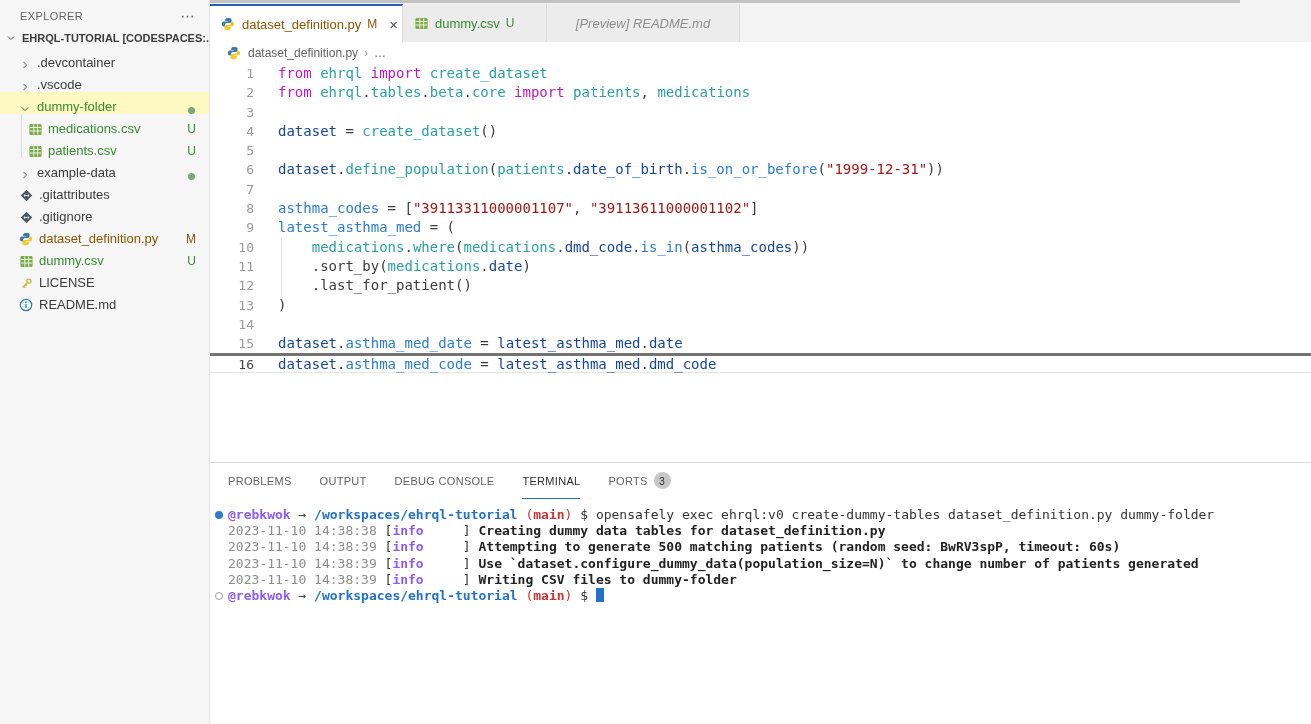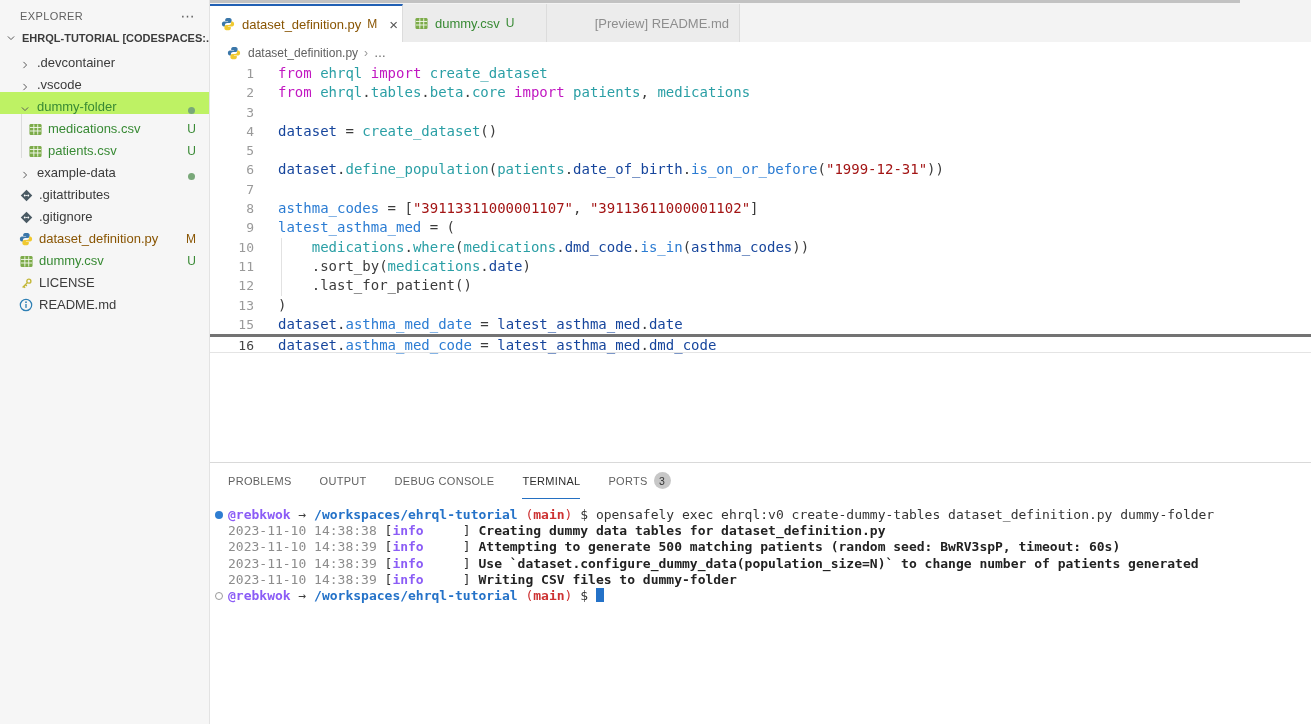--- a/index.html
+++ b/index.html
@@ -13,39 +13,39 @@
   .sidebar { width:210px; flex-shrink:0; background:#f6f6f6; border-right:1px solid #e3e3e3; }
   .sb-header { display:flex; align-items:center; justify-content:space-between;
     padding:10px 14px 8px 20px; font-size:11px; color:#616161; letter-spacing:.4px; }
   .sb-more { color:#616161; cursor:pointer; font-size:14px; line-height:10px; }
   .root-row { display:flex; align-items:center; gap:3px; padding:2px 2px 4px 3px;
     font-weight:bold; font-size:11px; color:#3b3b3b; cursor:pointer; white-space:nowrap; overflow:hidden;}
   .row { display:flex; align-items:flex-end; height:22px; padding-left:18px;
     font-size:13px; cursor:pointer; position:relative; white-space:nowrap; }
   .row.child { padding-left:27px; }
   .row.child::before { content:""; position:absolute; left:21px; top:0; bottom:0; border-left:1px solid #dcdcdc; }
-  .row.selected { background:#bef264; }
+  .row.selected { background:#fef9c3; }
   .row .chev { display:inline-flex; width:14px; justify-content:center; }
   .row .label { margin-left:5px; }
   .green { color:#388a34; }
   .gold  { color:#895503; }
   .badge { margin-left:auto; margin-right:13px; font-size:12px; font-weight:bold; }
   .badge.u { color:#388a34; font-weight:normal; }
   .badge.m { color:#895503; font-weight:normal; }
   .dot { width:7px; height:7px; border-radius:50%; background:#79a879; margin-left:auto; margin-right:14px; }
   .fic { display:inline-flex; align-items:center; width:16px; justify-content:center; flex-shrink:0;}
   
   .main { flex:1; min-width:0; display:flex; flex-direction:column; }
   .tabbar { height:42px; background:#f3f3f3; position:relative; display:flex; padding-top:4px; }
   .tab-scroll { position:absolute; top:0; left:0; width:1030px; height:3px; background:#c2c2c2; }
   .tab { display:flex; align-items:center; gap:6px; padding:0 10px; font-size:13px;
     background:#ececec; color:#616161; border-right:1px solid #dcdcdc; cursor:pointer; height:38px; }
   .tab.active { background:#fff; border-top:2px solid #2160b4; color:#895503; }
   .tab .close { margin-left:6px; color:#555; font-size:15px; line-height:13px; }
-  .tab.preview { justify-content:flex-end; color:#8e8e8e; }
+  .tab.preview { justify-content:center; font-style:italic; color:#8e8e8e; }
   .breadcrumb { height:22px; display:flex; align-items:center; gap:6px; padding-left:16px;
     font-size:12px; color:#616161; background:#fff; }
   
   .editor { height:398px; background:#fff; overflow:hidden;
     font-family:"DejaVu Sans Mono", monospace; font-size:14px; }
   .code-line { display:flex; height:19.3px; line-height:19.3px; white-space:pre; position:relative; }
   .code-line .ln { width:44px; flex-shrink:0; text-align:right; color:#9a9a9a; font-size:13px; }
   .code-line .code { padding-left:24px; }
   .code-line.current { border-top:3px solid #737373; border-bottom:1px solid #e4e4e4; line-height:17.3px; }
   .code-line.current .ln { color:#444; }
@@ -279,20 +279,21 @@
         <div class="code-line"><span class="ln">4</span><span class="code"><span class="var">dataset</span><span class="pln"> </span><span class="pun">=</span><span class="pln"> </span><span class="fn">create_dataset</span><span class="pun">()</span></span></div>
         <div class="code-line"><span class="ln">5</span><span class="code"></span></div>
         <div class="code-line"><span class="ln">6</span><span class="code"><span class="var">dataset</span><span class="pun">.</span><span class="fn">define_population</span><span class="pun">(</span><span class="mod">patients</span><span class="pun">.</span><span class="attr">date_of_birth</span><span class="pun">.</span><span class="meth">is_on_or_before</span><span class="pun">(</span><span class="str">"1999-12-31"</span><span class="pun">))</span></span></div>
         <div class="code-line"><span class="ln">7</span><span class="code"></span></div>
         <div class="code-line"><span class="ln">8</span><span class="code"><span class="def">asthma_codes</span><span class="pln"> </span><span class="pun">=</span><span class="pln"> </span><span class="pun">[</span><span class="str">"39113311000001107"</span><span class="pun">,</span><span class="pln"> </span><span class="str">"39113611000001102"</span><span class="pun">]</span></span></div>
         <div class="code-line"><span class="ln">9</span><span class="code"><span class="def">latest_asthma_med</span><span class="pln"> </span><span class="pun">=</span><span class="pln"> </span><span class="pun">(</span></span></div>
         <div class="code-line guide"><span class="ln">10</span><span class="code"><span class="pln">    </span><span class="mod">medications</span><span class="pun">.</span><span class="fn">where</span><span class="pun">(</span><span class="mod">medications</span><span class="pun">.</span><span class="attr">dmd_code</span><span class="pun">.</span><span class="meth">is_in</span><span class="pun">(</span><span class="var">asthma_codes</span><span class="pun">))</span></span></div>
         <div class="code-line guide"><span class="ln">11</span><span class="code"><span class="pln">    </span><span class="pun">.</span><span class="pln">sort_by</span><span class="pun">(</span><span class="mod">medications</span><span class="pun">.</span><span class="attr">date</span><span class="pun">)</span></span></div>
         <div class="code-line guide"><span class="ln">12</span><span class="code"><span class="pln">    </span><span class="pun">.</span><span class="pln">last_for_patient</span><span class="pun">()</span></span></div>
         <div class="code-line"><span class="ln">13</span><span class="code"><span class="pun">)</span></span></div>
+        <div class="code-line"><span class="ln">14</span><span class="code"></span></div>
         <div class="code-line"><span class="ln">15</span><span class="code"><span class="var">dataset</span><span class="pun">.</span><span class="meth">asthma_med_date</span><span class="pln"> </span><span class="pun">=</span><span class="pln"> </span><span class="var">latest_asthma_med</span><span class="pun">.</span><span class="attr">date</span></span></div>
         <div class="code-line current"><span class="ln">16</span><span class="code"><span class="var">dataset</span><span class="pun">.</span><span class="meth">asthma_med_code</span><span class="pln"> </span><span class="pun">=</span><span class="pln"> </span><span class="var">latest_asthma_med</span><span class="pun">.</span><span class="attr">dmd_code</span></span></div>
       </div>
 
     <div class="panel">
       <div class="panel-tabs" id="panel-tabs">
           <div class="ptab">
             <span>PROBLEMS</span>
           </div>
           <div class="ptab">

